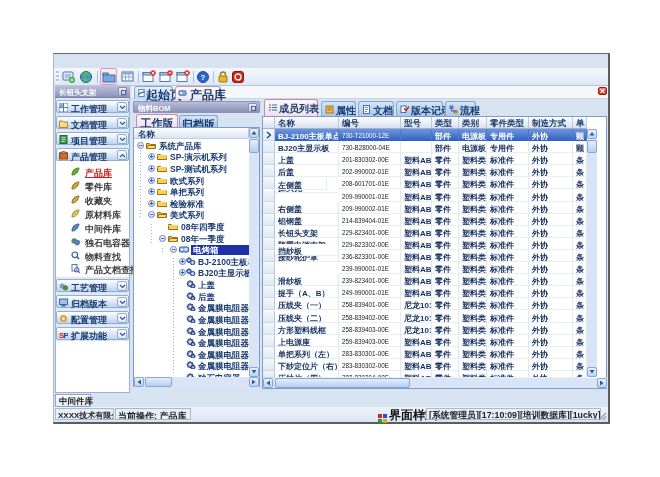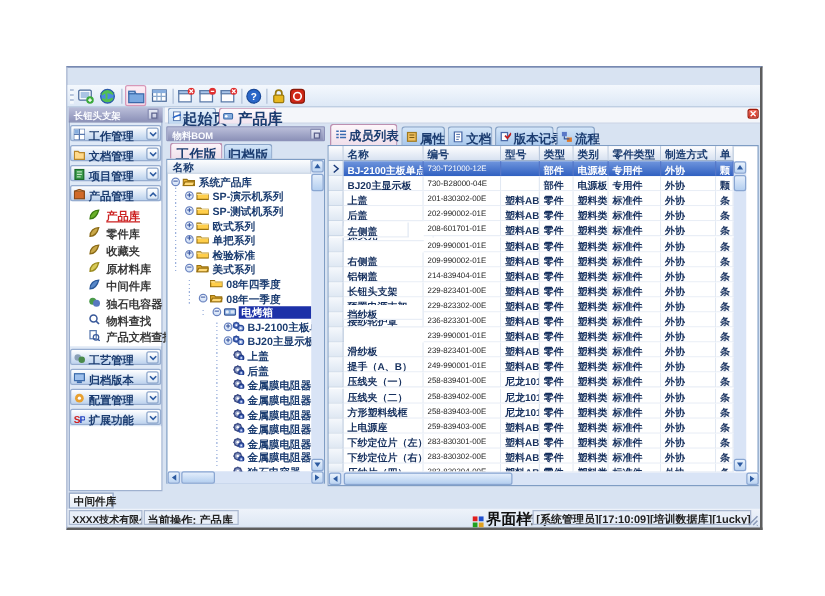--- a/index.html
+++ b/index.html
@@ -738,21 +738,21 @@
       <div class="rowsel" style="top:334.7px;height:12px"></div>
       <div class="gcell " style="left:275px;top:334.7px;width:64px;height:12px">上电源座</div>
       <div class="gcell code" style="left:339px;top:334.7px;width:62px;height:12px">259-839403-00E</div>
       <div class="gcell " style="left:401px;top:334.7px;width:31px;height:12px">塑料ABS</div>
       <div class="gcell " style="left:432px;top:334.7px;width:27px;height:12px">零件</div>
       <div class="gcell " style="left:459px;top:334.7px;width:28px;height:12px">塑料类</div>
       <div class="gcell " style="left:487px;top:334.7px;width:42px;height:12px">标准件</div>
       <div class="gcell " style="left:529px;top:334.7px;width:44px;height:12px">外协</div>
       <div class="gcell " style="left:573px;top:334.7px;width:14px;height:12px">条</div>
       <div class="rowsel" style="top:346.8px;height:12px"></div>
-      <div class="gcell " style="left:275px;top:346.8px;width:64px;height:12px">下纱定位片（左）</div>
+      <div class="gcell " style="left:275px;top:346.8px;width:64px;height:12px">单把系列（左）</div>
       <div class="gcell code" style="left:339px;top:346.8px;width:62px;height:12px">283-830301-00E</div>
       <div class="gcell " style="left:401px;top:346.8px;width:31px;height:12px">塑料ABS</div>
       <div class="gcell " style="left:432px;top:346.8px;width:27px;height:12px">零件</div>
       <div class="gcell " style="left:459px;top:346.8px;width:28px;height:12px">塑料类</div>
       <div class="gcell " style="left:487px;top:346.8px;width:42px;height:12px">标准件</div>
       <div class="gcell " style="left:529px;top:346.8px;width:44px;height:12px">外协</div>
       <div class="gcell " style="left:573px;top:346.8px;width:14px;height:12px">条</div>
       <div class="rowsel" style="top:358.9px;height:12px"></div>
       <div class="gcell " style="left:275px;top:358.9px;width:64px;height:12px">下纱定位片（右）</div>
       <div class="gcell code" style="left:339px;top:358.9px;width:62px;height:12px">283-830302-00E</div>

